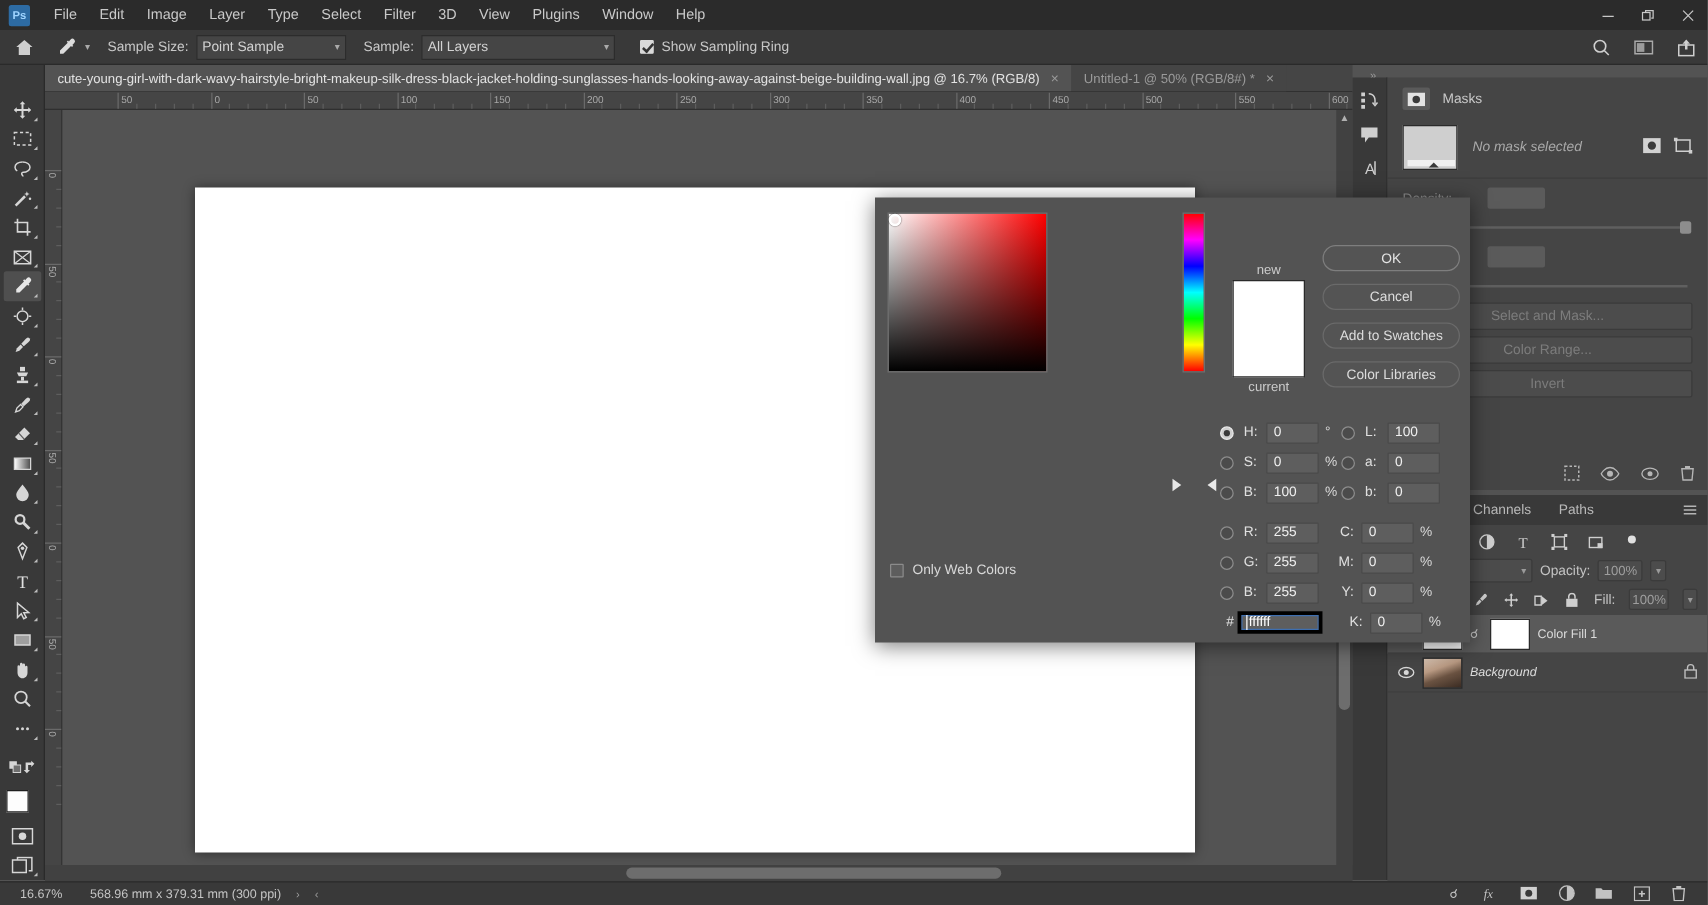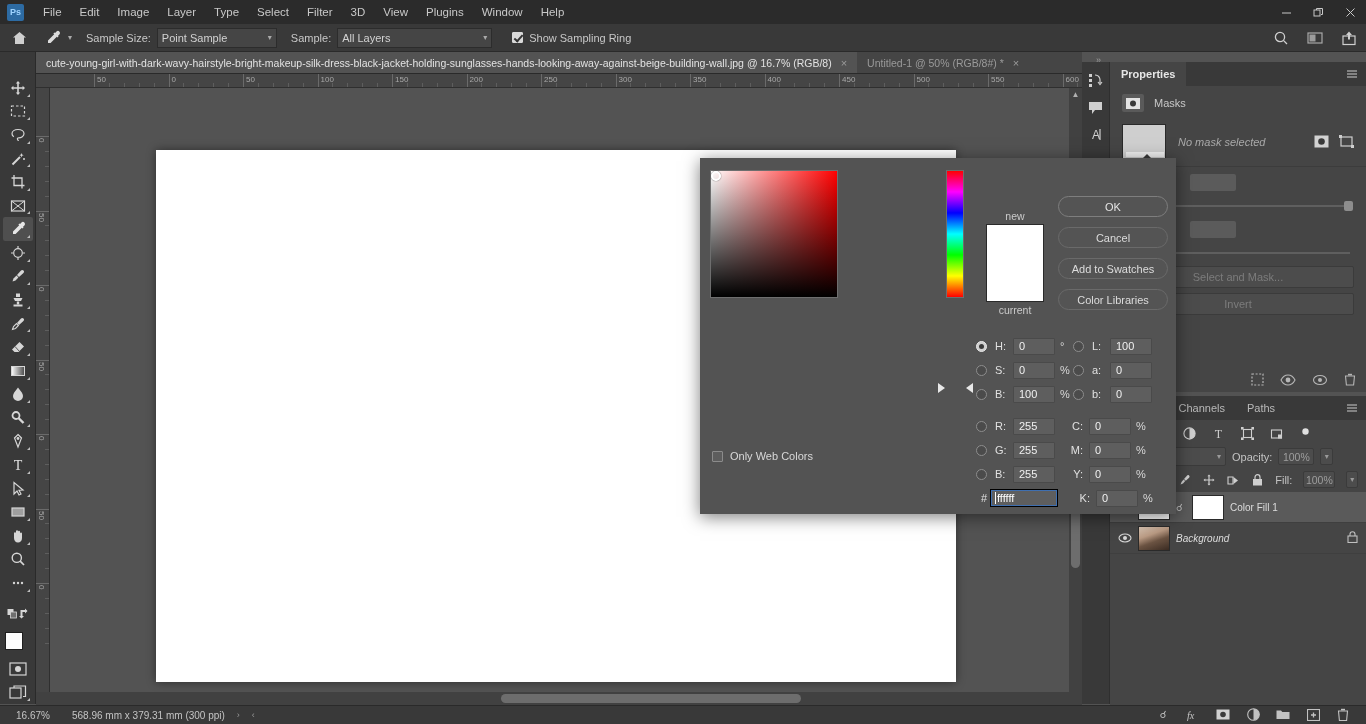--- a/index.html
+++ b/index.html
@@ -242,21 +242,21 @@
   .finput {
     width:42px; height:17px; background:#5e5e5e; border:1px solid #4a4a4a;
     color:#f0f0f0; font-size:11px; display:flex; align-items:center; padding-left:5px; border-radius:1px;
   }
   .funit { width:18px; padding-left:5px; font-size:11px; color:#d8d8d8;}
   .fgap { width:12px; }
   .flab2 { width:22px; text-align:right; font-size:11px; color:#e0e0e0; padding-right:6px;}
   .hexrow { display:flex; align-items:center; height:24px; }
   .hexsym { width:14px; padding-left:5px; font-size:11px; color:#e0e0e0;}
   .hexinput {
-    width:68px; height:18px; background:#5e5e5e; border:1px solid #000000;
+    width:68px; height:18px; background:#5e5e5e; border:3px solid #000000;
     box-shadow:0 0 0 1px #3f6fb0 inset;
     color:#ffffff; font-size:11px; display:flex; align-items:center; padding-left:4px;
   }
   .caret { width:1px; height:12px; background:#fff; margin-right:1px;}
 </style>
 </head>
 <body>
 
 <div class="app">
 
@@ -698,30 +698,20 @@
     </div>
     <div class="dock-ic">
       <svg width="17" height="17" viewBox="0 0 17 17">
           <text x="5" y="13" font-size="12" font-family="Liberation Sans, sans-serif" fill="#cfcfcf">A</text>
           <line x1="13" y1="3" x2="13" y2="14" stroke="#cfcfcf" stroke-width="1.2"></line>
         </svg>
     </div>
   </div>
 
   <div class="panel-props">
-    <div class="panel-tabs">
-      <div class="ptab active">Properties</div>
-      <div class="panel-menu">
-        <svg width="12" height="10" viewBox="0 0 12 10">
-            <line x1="1" y1="2" x2="11" y2="2" stroke="#b5b5b5" stroke-width="1.2"></line>
-            <line x1="1" y1="5" x2="11" y2="5" stroke="#b5b5b5" stroke-width="1.2"></line>
-            <line x1="1" y1="8" x2="11" y2="8" stroke="#b5b5b5" stroke-width="1.2"></line>
-          </svg>
-      </div>
-    </div>
     <div class="props-head">
       <div class="mask-ic">
         <svg width="14" height="11" viewBox="0 0 14 11">
             <rect x="0" y="0" width="14" height="11" fill="#e3e3e3"></rect>
             <circle cx="7" cy="5.5" r="3" fill="#3a3a3a"></circle>
           </svg>
       </div>
       <span>Masks</span>
     </div>
     <div class="props-row">
@@ -758,20 +748,21 @@
     <div class="dens-row">
       <span class="dens-label">Feather:</span>
       <span class="dens-val"></span>
     </div>
     <div class="dens-row">
       <div class="slider">
           <span class="knob"></span>
         </div>
     </div>
     <div class="props-btn">Select and Mask...</div>
+    <div class="props-btn">Color Range...</div>
     <div class="props-btn">Invert</div>
     <div class="props-foot">
       <span class="pf-ic">
         <svg width="13" height="13" viewBox="0 0 13 13">
             <rect x="1" y="1" width="11" height="11" fill="none" stroke="#b6b6b6" stroke-width="1.2" stroke-dasharray="2 1.6"></rect>
           </svg>
       </span>
       <span class="pf-ic">
         <svg width="16" height="12" viewBox="0 0 16 12">
             <path d="M8 1 C3.5 1 1 6 1 6 s2.5 5 7 5 7-5 7-5 -2.5-5-7-5z" fill="none" stroke="#b6b6b6" stroke-width="1.1"></path>

